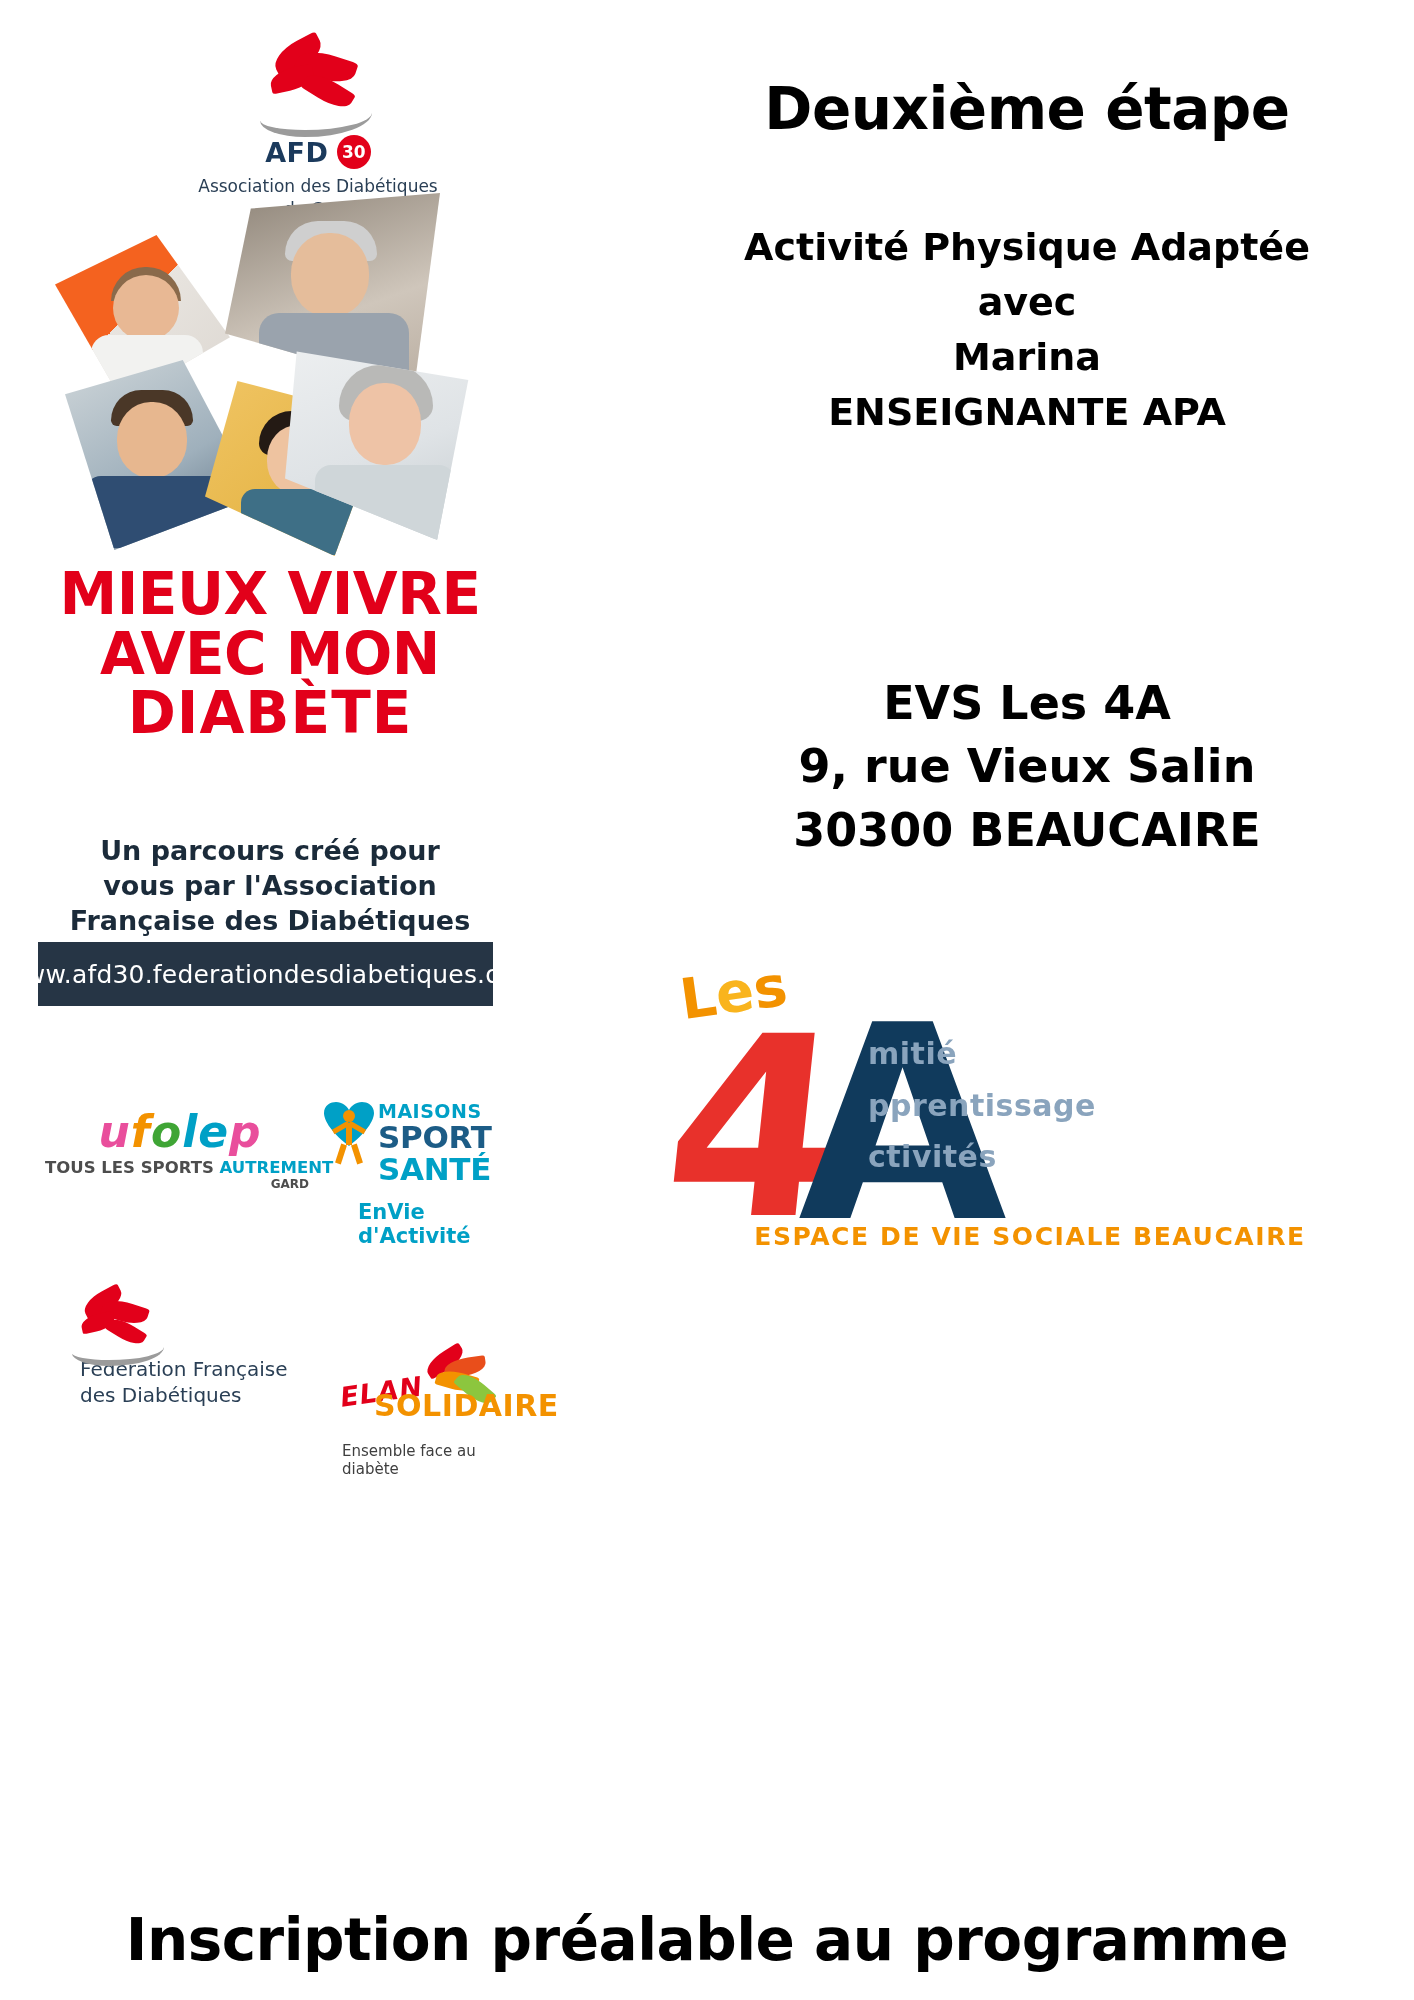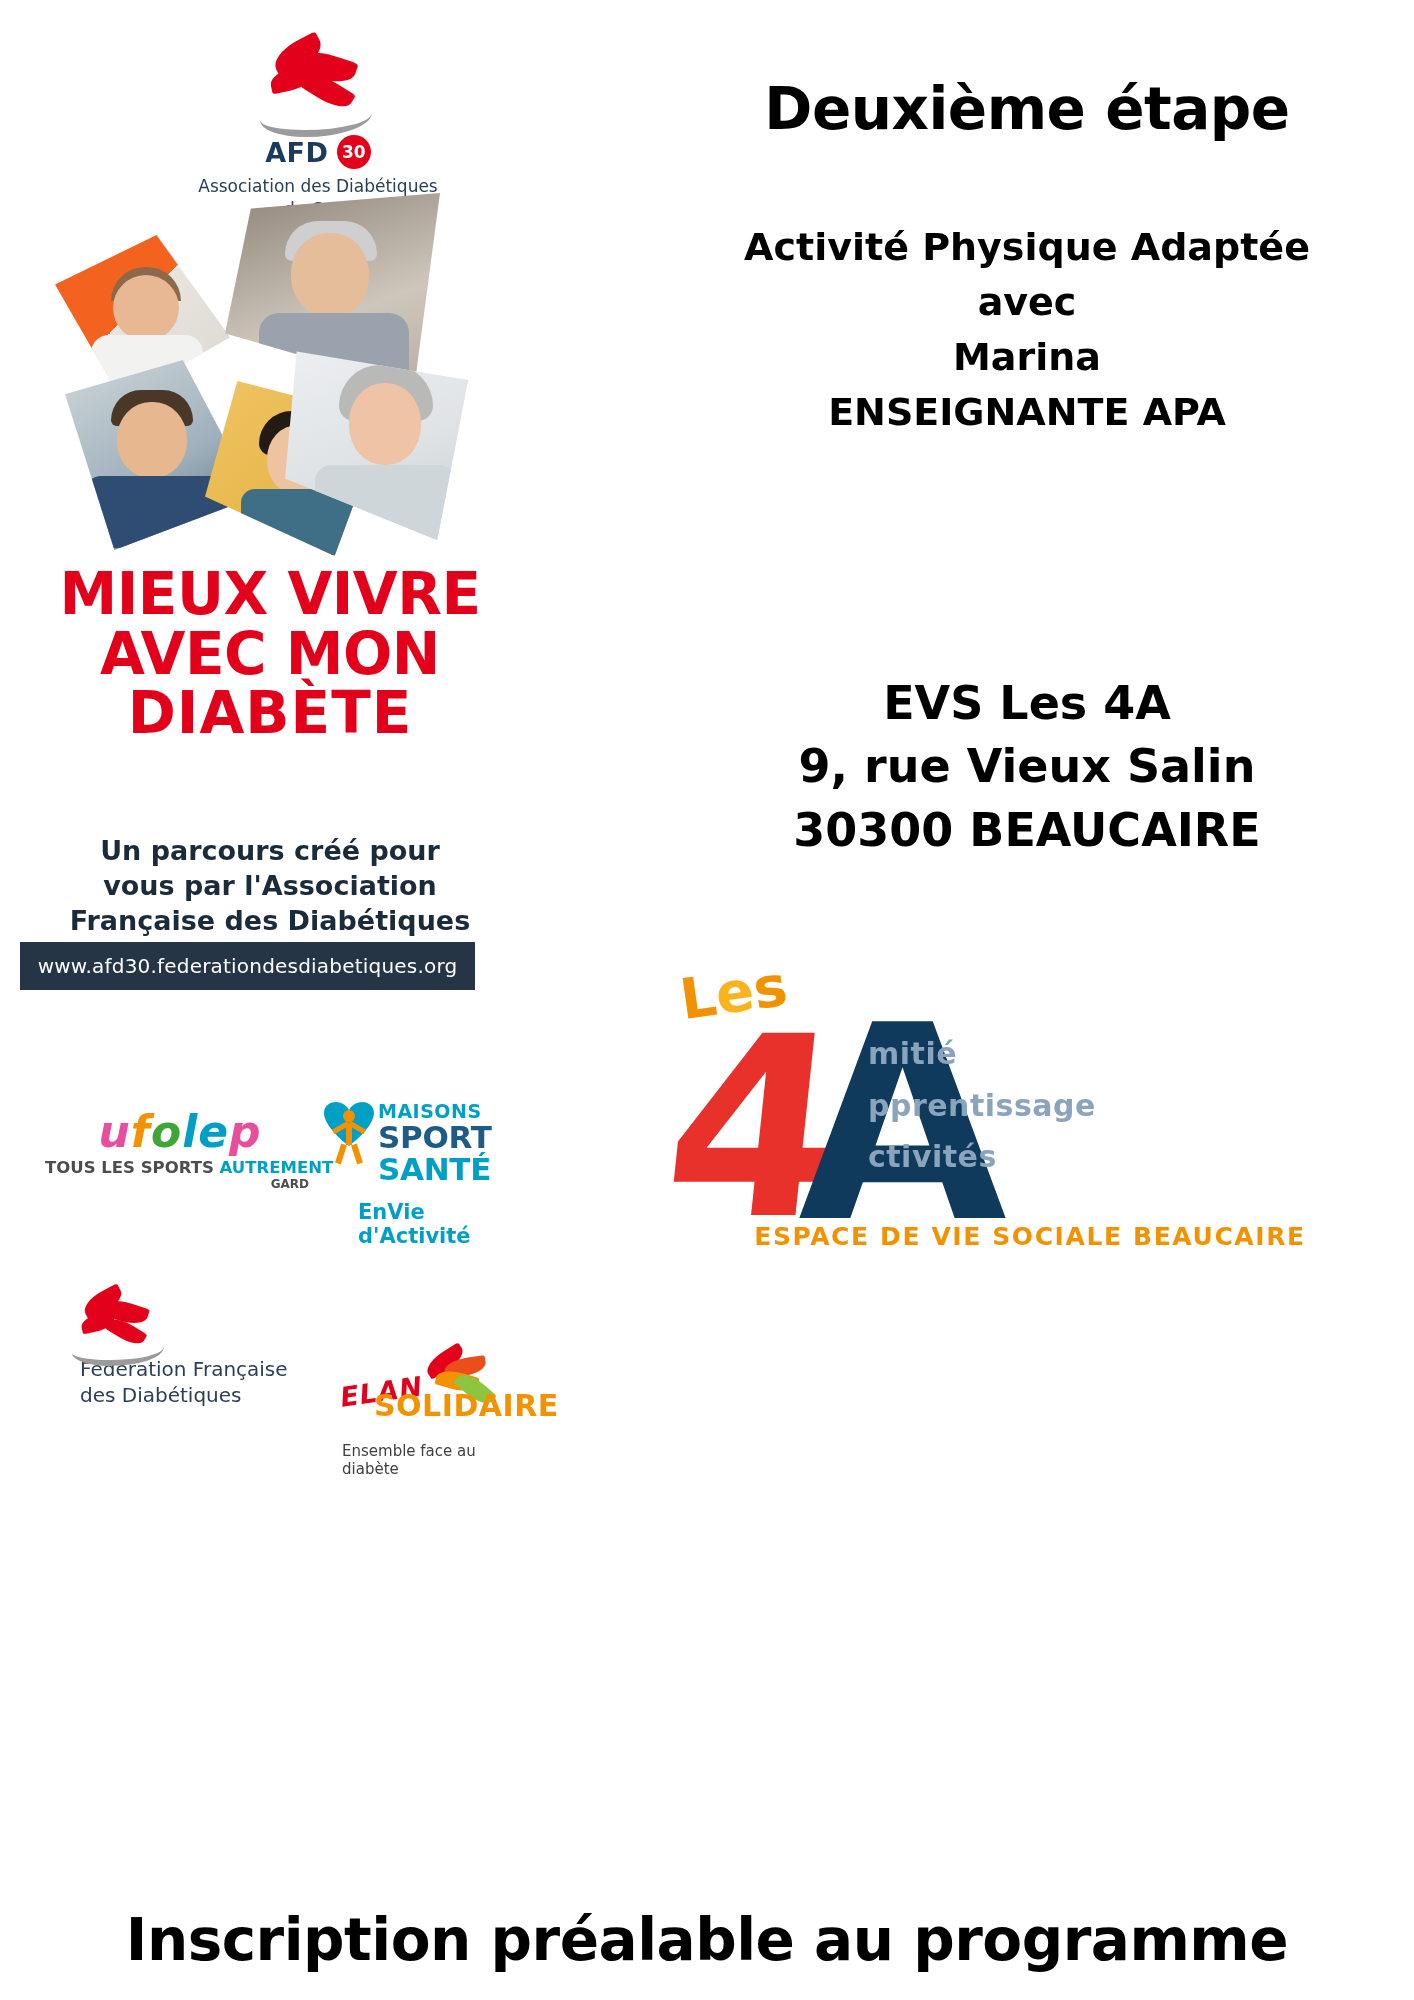--- a/index.html
+++ b/index.html
@@ -241,28 +241,28 @@
     font-family: "DejaVu Sans", sans-serif;
     font-weight: bold;
     font-size: 27px;
     line-height: 1.3;
     color: #1b2b3a;
     margin-top: 33px;
   }
 
   .url-bar {
     position: absolute;
-    left: 20px;
+    left: 38px;
     top: 942px;
     width: 455px;
-    height: 48px;
+    height: 64px;
     background: #263545;
     color: #ffffff;
     font-family: "DejaVu Sans", sans-serif;
-    font-size: 20px;
+    font-size: 25px;
     display: flex;
     align-items: center;
     justify-content: center;
     letter-spacing: .2px;
   }
 
   
   .ufolep {
     position: absolute;
     left: 45px;

